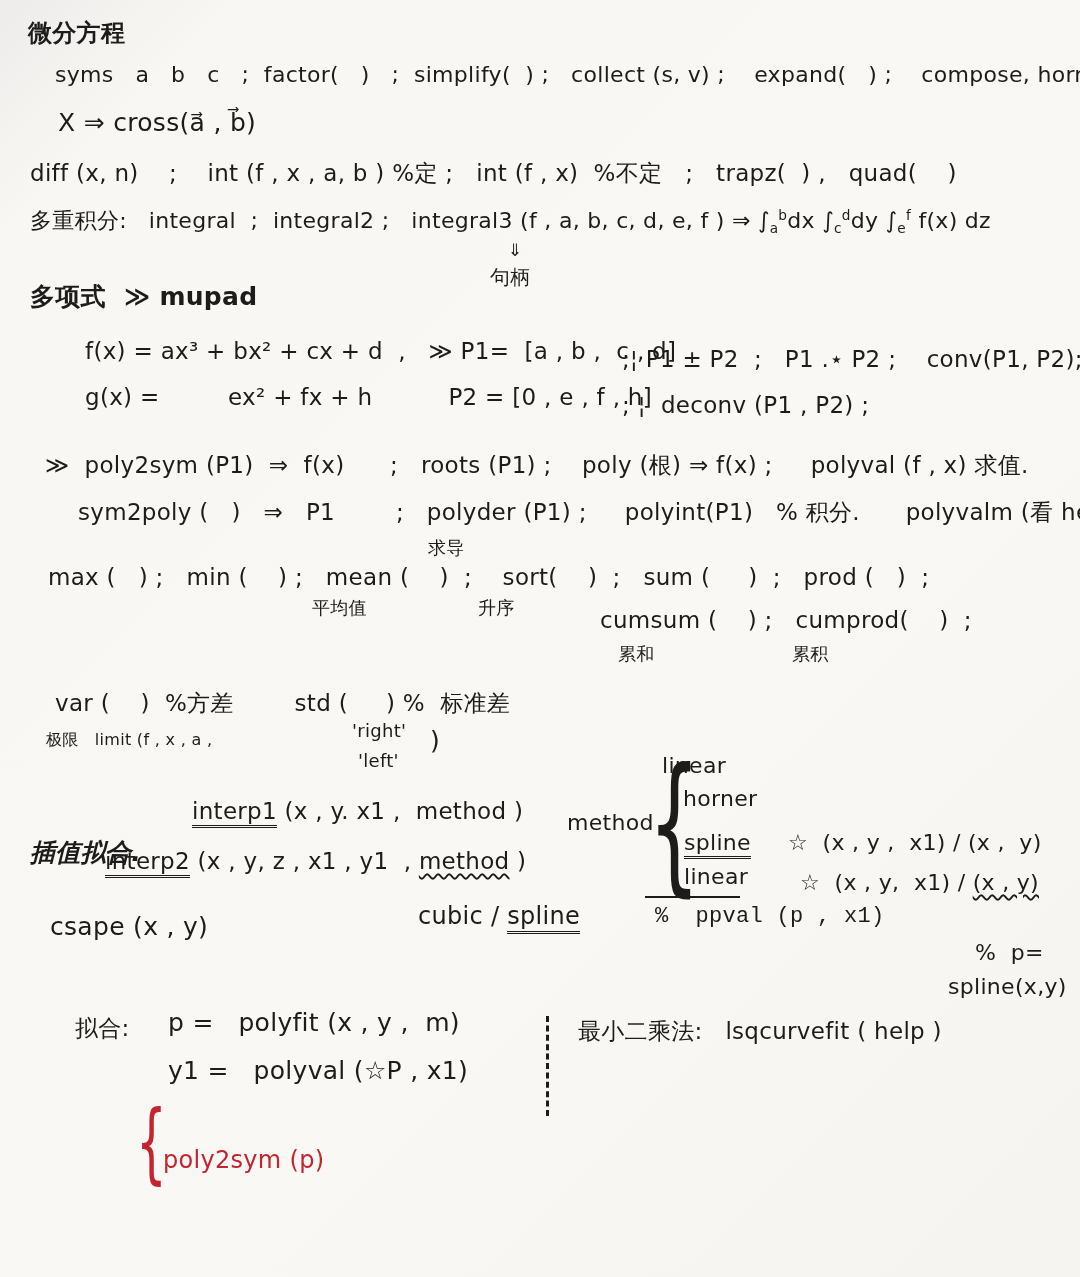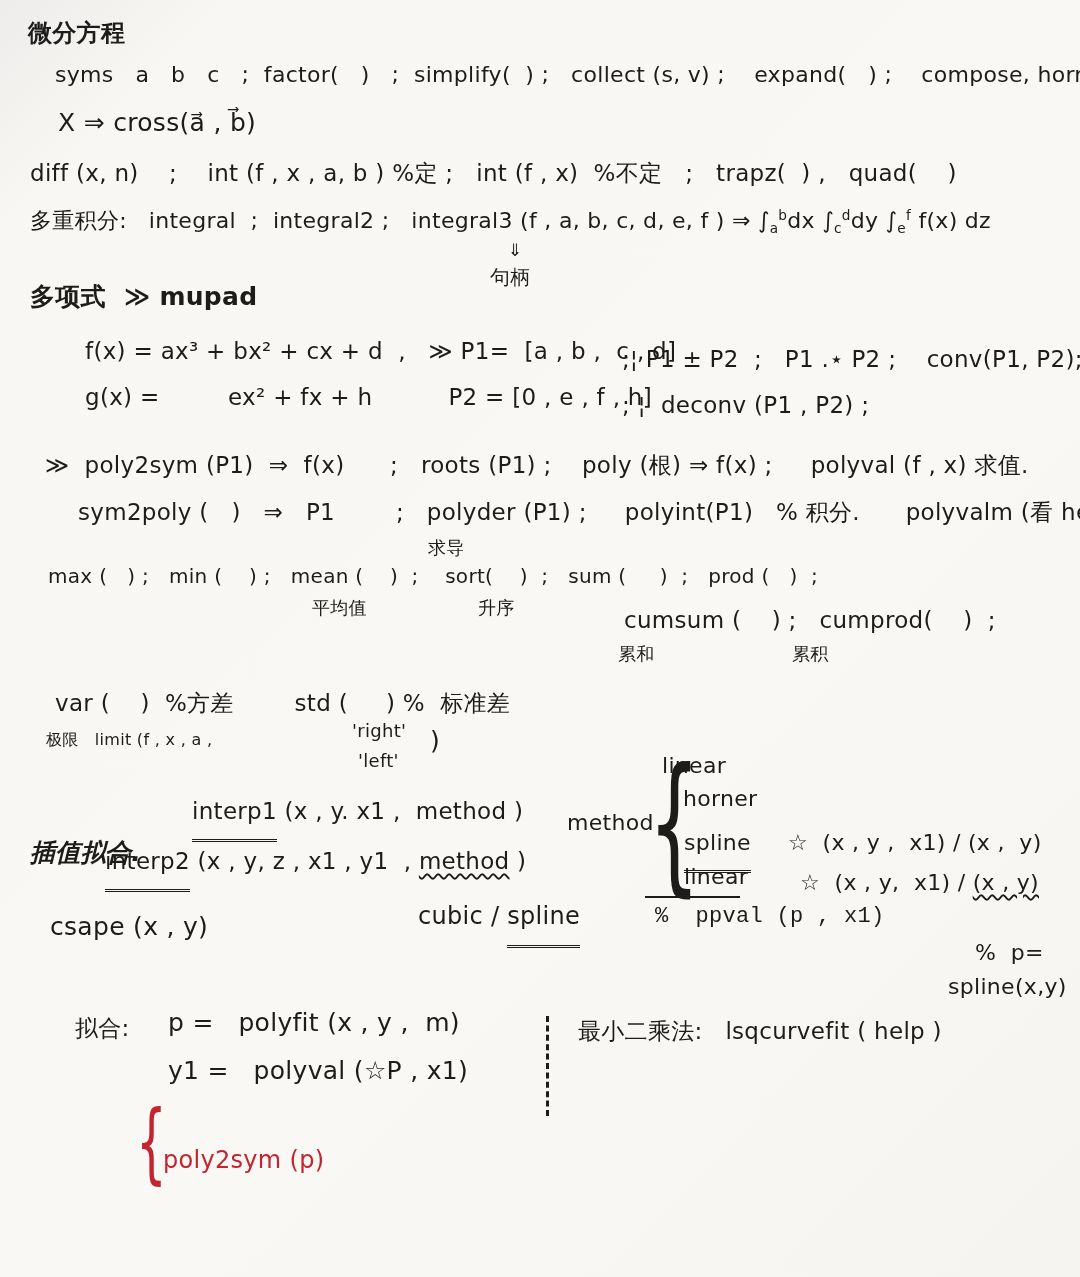--- a/index.html
+++ b/index.html
@@ -10,21 +10,21 @@
   }
   #note{position:absolute;inset:0;}
   .line{
     position:absolute;white-space:pre;color:#1d1c1a;
     font-family:"DejaVu Sans",sans-serif;letter-spacing:.3px;
   }
   .bold{font-weight:bold;}
   .red{color:#c42430;}
   sup{font-size:.62em;vertical-align:super;}
   sub{font-size:.62em;vertical-align:sub;}
-  .uu{border-bottom:3px double currentColor;padding-bottom:15px;}
+  .uu{border-bottom:3px double currentColor;padding-bottom:1px;}
   .wavy{text-decoration:underline wavy;text-decoration-thickness:1.5px;text-underline-offset:4px;}
   .brace{position:absolute;color:#1d1c1a;transform:scaleX(.55);transform-origin:left center;}
   .hline{position:absolute;border-top:2px solid #1d1c1a;}
   .vdash{position:absolute;border-left:3px dashed #1d1c1a;}
 </style>
 </head>
 <body>
 
 <div id="note">
     <div class="line bold" style="left: 28px; top: 6px; font-size: 24px; margin-top: 11px;">微分方程</div>
@@ -35,24 +35,24 @@
     <div class="line" style="left: 508px; top: 240px; font-size: 17px;">⇓</div>
     <div class="line" style="left: 490px; top: 264px; font-size: 20px;">句柄</div>
     <div class="line bold" style="left: 30px; top: 280px; font-size: 25px;">多项式  ≫ mupad</div>
     <div class="line" style="left: 85px; top: 338px; font-size: 23px;">f(x) = ax³ + bx² + cx + d  ,   ≫ P1=  [a , b ,  c , d]</div>
     <div class="line" style="left: 622px; top: 346px; font-size: 23px;">;¦ P1 ± P2  ;   P1 .⋆ P2 ;    conv(P1, P2);</div>
     <div class="line" style="left: 85px; top: 384px; font-size: 23px;">g(x) =         ex² + fx + h          P2 = [0 , e , f , h]</div>
     <div class="line" style="left: 622px; top: 392px; font-size: 23px;">; ¦  deconv (P1 , P2) ;</div>
     <div class="line" style="left: 45px; top: 450px; font-size: 23px;">≫  poly2sym (P1)  ⇒  f(x)      ;   roots (P1) ;    poly (根) ⇒ f(x) ;     polyval (f , x) 求值.</div>
     <div class="line" style="left: 78px; top: 497px; font-size: 23px;">sym2poly (   )   ⇒   P1        ;   polyder (P1) ;     polyint(P1)   % 积分.      polyvalm (看 help )</div>
     <div class="line" style="left: 428px; top: 536px; font-size: 18px;">求导</div>
-    <div class="line" style="left: 48px; top: 564px; font-size: 20px;">max (   ) ;   min (    ) ;   mean (    )  ;    sort(    )  ;   sum (     )  ;   prod (   )  ;</div>
+    <div class="line" style="left: 48px; top: 564px; font-size: 23px;">max (   ) ;   min (    ) ;   mean (    )  ;    sort(    )  ;   sum (     )  ;   prod (   )  ;</div>
     <div class="line" style="left: 312px; top: 596px; font-size: 18px;">平均值</div>
     <div class="line" style="left: 478px; top: 596px; font-size: 18px;">升序</div>
-    <div class="line" style="left: 624px; top: 607px; font-size: 23px;">cumsum (    ) ;   cumprod(    )  ;</div>
+    <div class="line" style="left: 600px; top: 607px; font-size: 23px;">cumsum (    ) ;   cumprod(    )  ;</div>
     <div class="line" style="left: 618px; top: 642px; font-size: 18px;">累和</div>
     <div class="line" style="left: 792px; top: 642px; font-size: 18px;">累积</div>
     <div class="line" style="left: 55px; top: 688px; font-size: 23px;">var (    )  %方差        std (     ) %  标准差</div>
     <div class="line" style="left: 46px; top: 730px; font-size: 16px;">极限   limit (f , x , a ,</div>
     <div class="line" style="left: 352px; top: 720px; font-size: 18px;">'right'</div>
     <div class="line" style="left: 358px; top: 750px; font-size: 18px;">'left'</div>
     <div class="line" style="left: 430px; top: 726px; font-size: 25px;">)</div>
     <div class="line bold" style="left: 30px; top: 836px; font-size: 25px; font-style: italic;">插值拟合.</div>
     <div class="line" style="left: 192px; top: 798px; font-size: 23px;"><span class="uu">interp1</span> (x , y. x1 ,  method )</div>
     <div class="line" style="left: 567px; top: 810px; font-size: 22px;">method</div>

